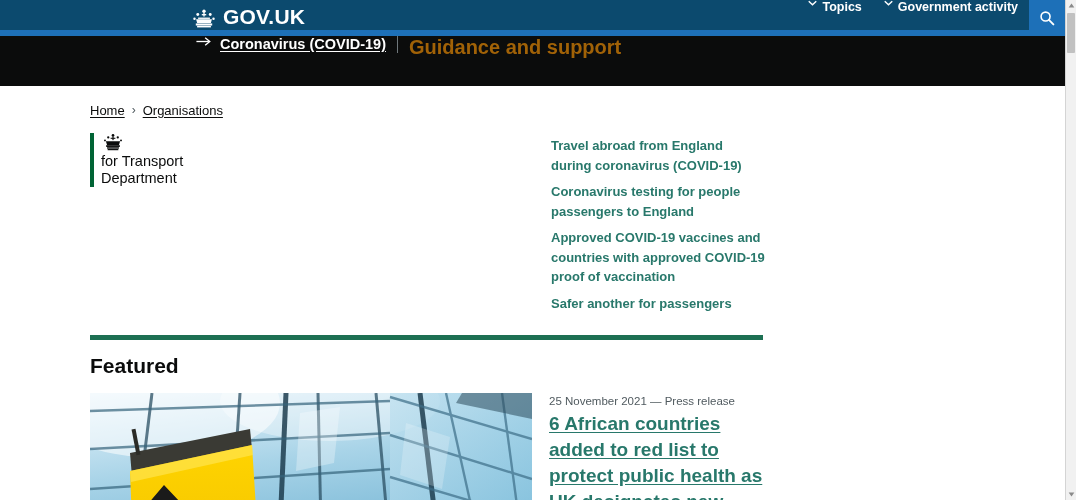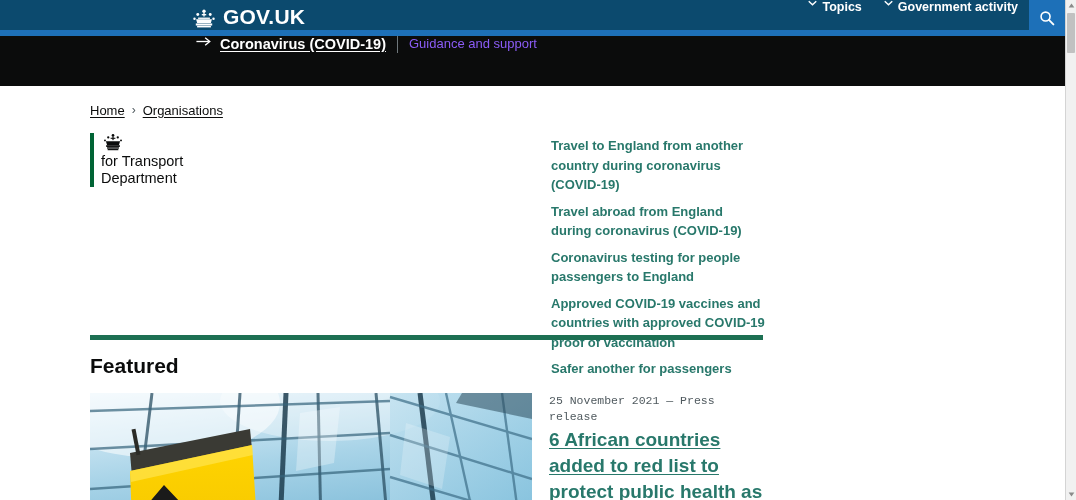--- a/index.html
+++ b/index.html
@@ -124,23 +124,24 @@
     cursor: pointer;
     white-space: nowrap;
   }
   .covid-sep {
     width: 1px;
     height: 17px;
     background: #6f777b;
     margin: 0 2px;
   }
   .covid-sub {
-    color: #8b5cf6;
-    font-size: 13px;
+    color: #a16207;
+    font-size: 20px;
     white-space: nowrap;
+    font-weight: bold;
   }
 
   
   .main {
     position: relative;
     background: #ffffff;
     padding-top: 14px;
   }
   .container {
     position: relative;
@@ -239,21 +240,20 @@
   .featured-meta-wrap {
     position: absolute;
     left: 459px; top: 0;
     width: 215px;
   }
   .featured-meta {
     font-size: 11.5px;
     color: #505a5f;
     line-height: 16px;
     margin-bottom: 2px;
-    font-family: Liberation Mono, monospace;
   }
   .featured-title {
     display: inline;
     font-size: 19px;
     font-weight: bold;
     line-height: 26px;
     color: #28786b;
     text-decoration: underline;
     text-underline-offset: 2px;
     cursor: pointer;
@@ -394,21 +394,20 @@
                 <rect x="16" y="8" width="8" height="1.8"></rect>
               </g>
             </svg>
             <div class="org-name">
               <div>for Transport</div>
               <div>Department</div>
             </div>
           </div>
 
           <ul class="link-list">
-            <li><span class="featured-link">Travel to England from another country during coronavirus (COVID-19)</span></li>
             <li><span class="featured-link">Travel abroad from England during coronavirus (COVID-19)</span></li>
             <li><span class="featured-link">Coronavirus testing for people passengers to England</span></li>
             <li><span class="featured-link">Approved COVID-19 vaccines and countries with approved COVID-19 proof of vaccination</span></li>
             <li><span class="featured-link">Safer another for passengers</span></li>
           </ul>
 
         </div>
 
         <div class="featured-section">
           <div class="green-rule"></div>

